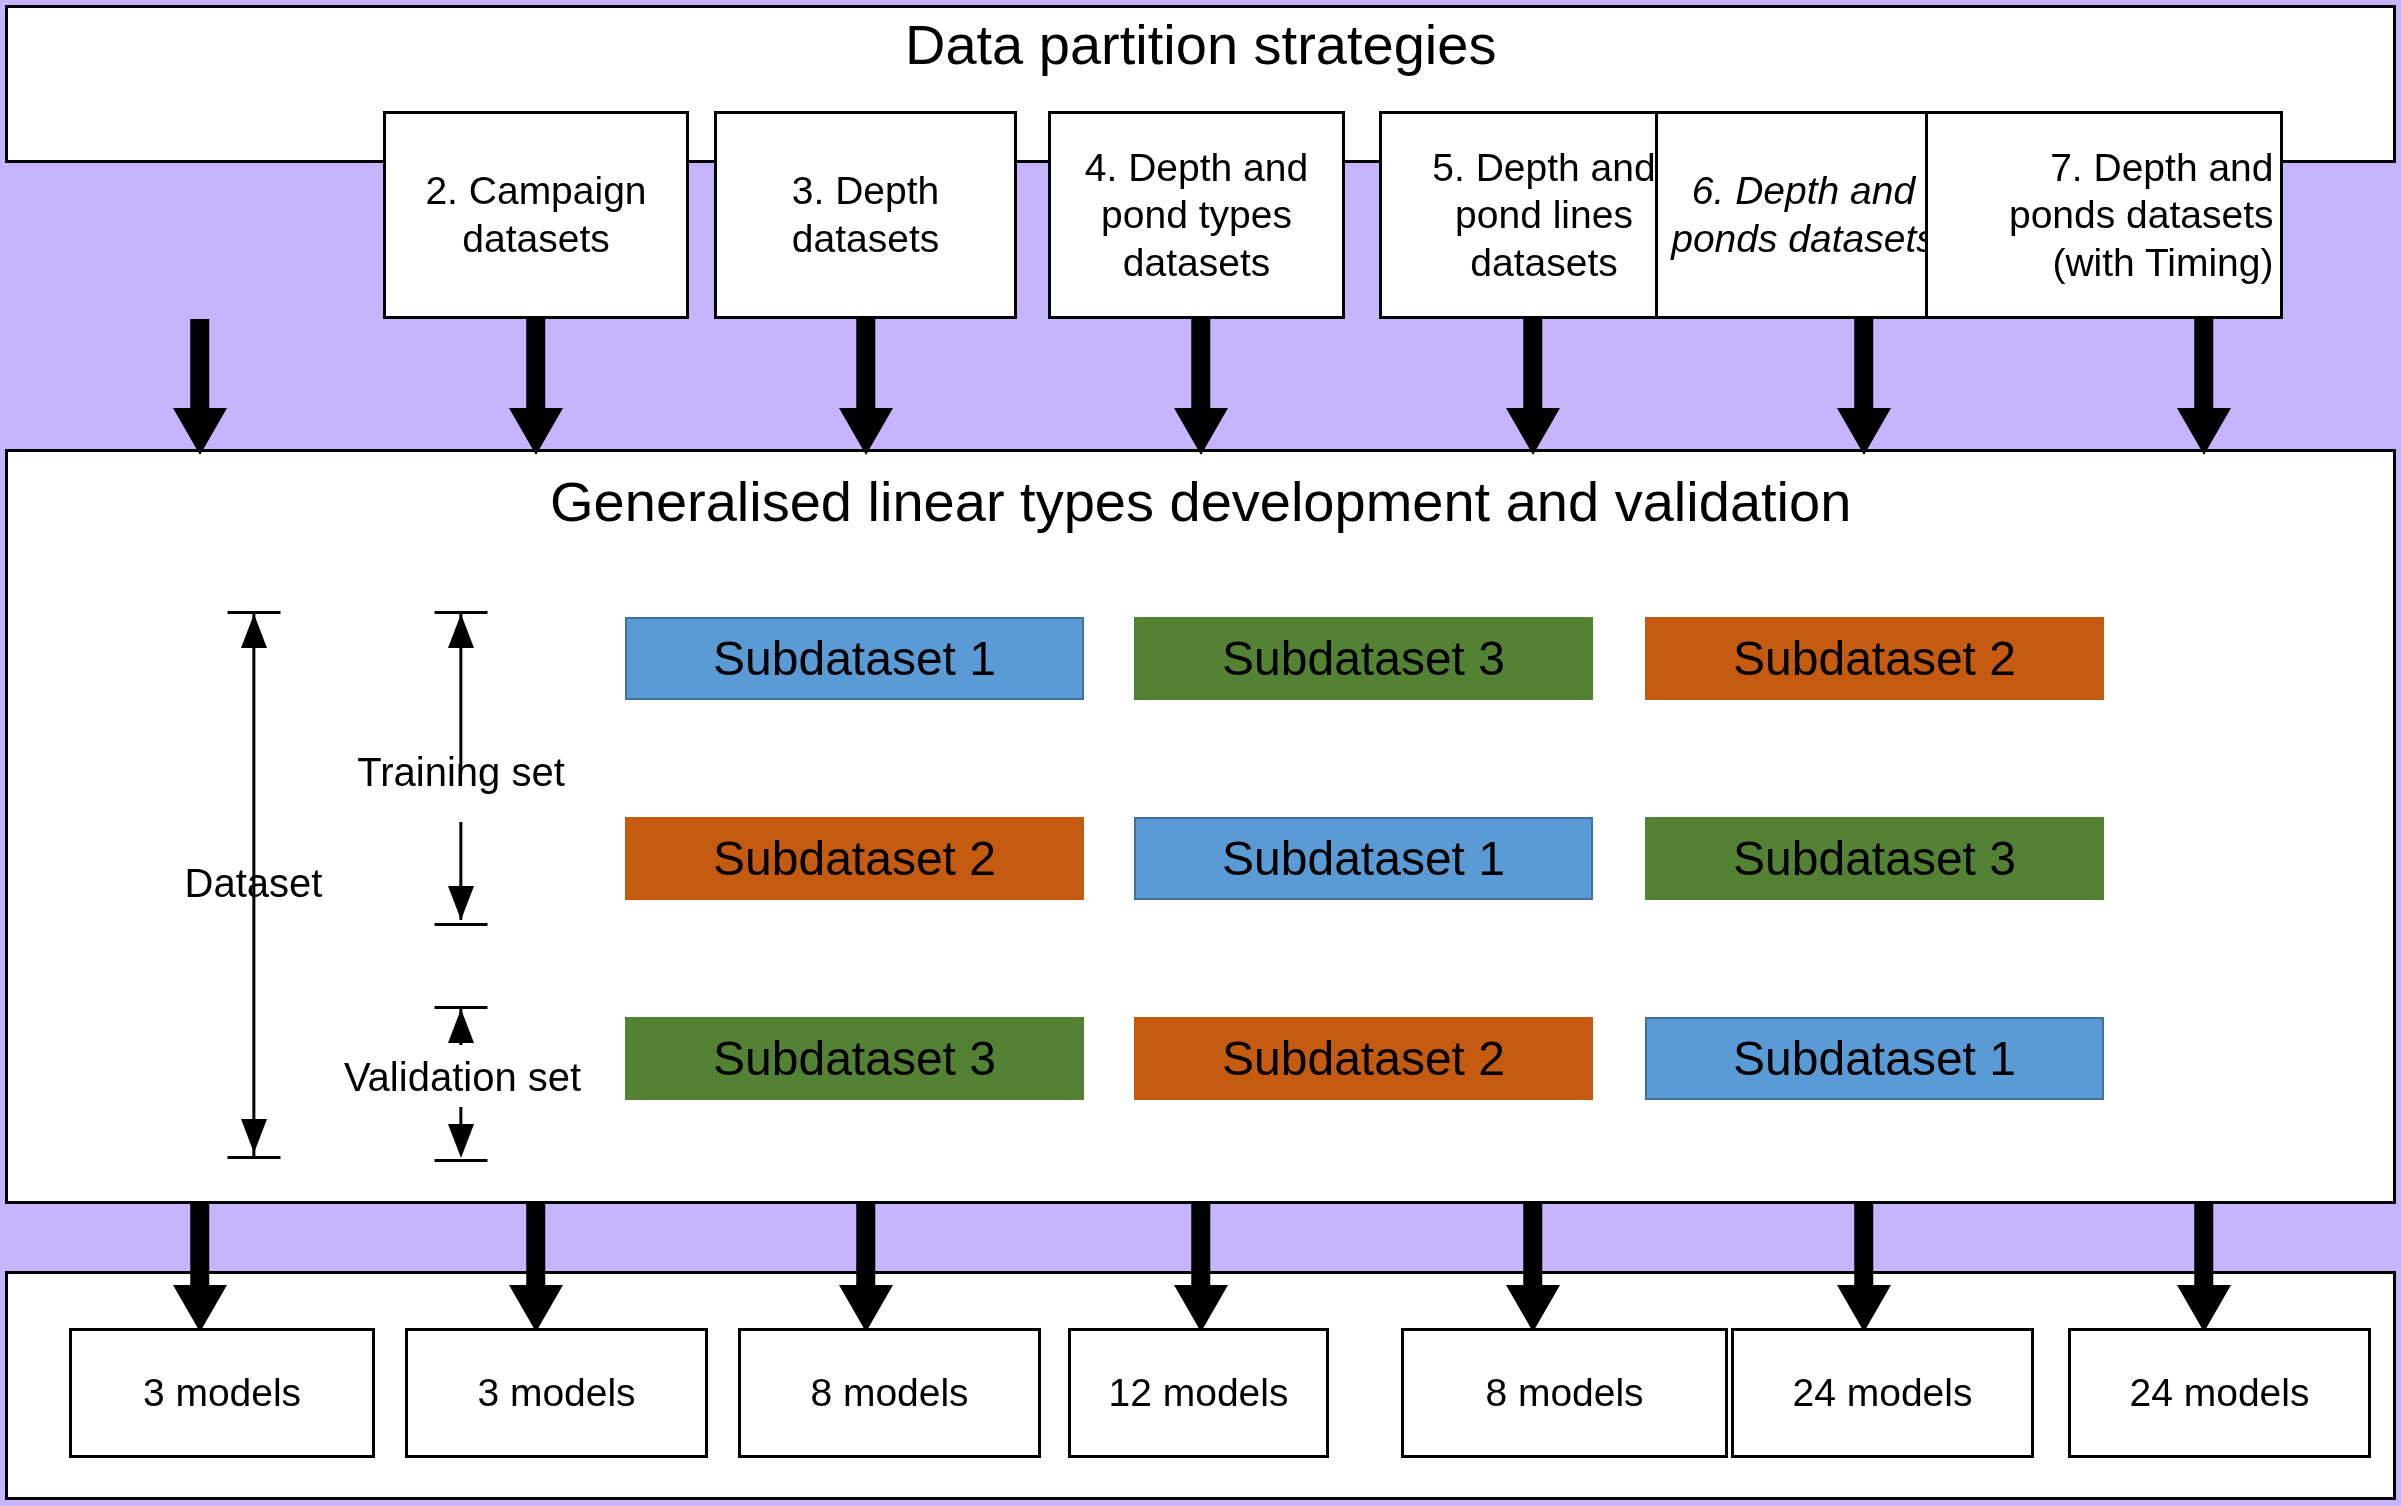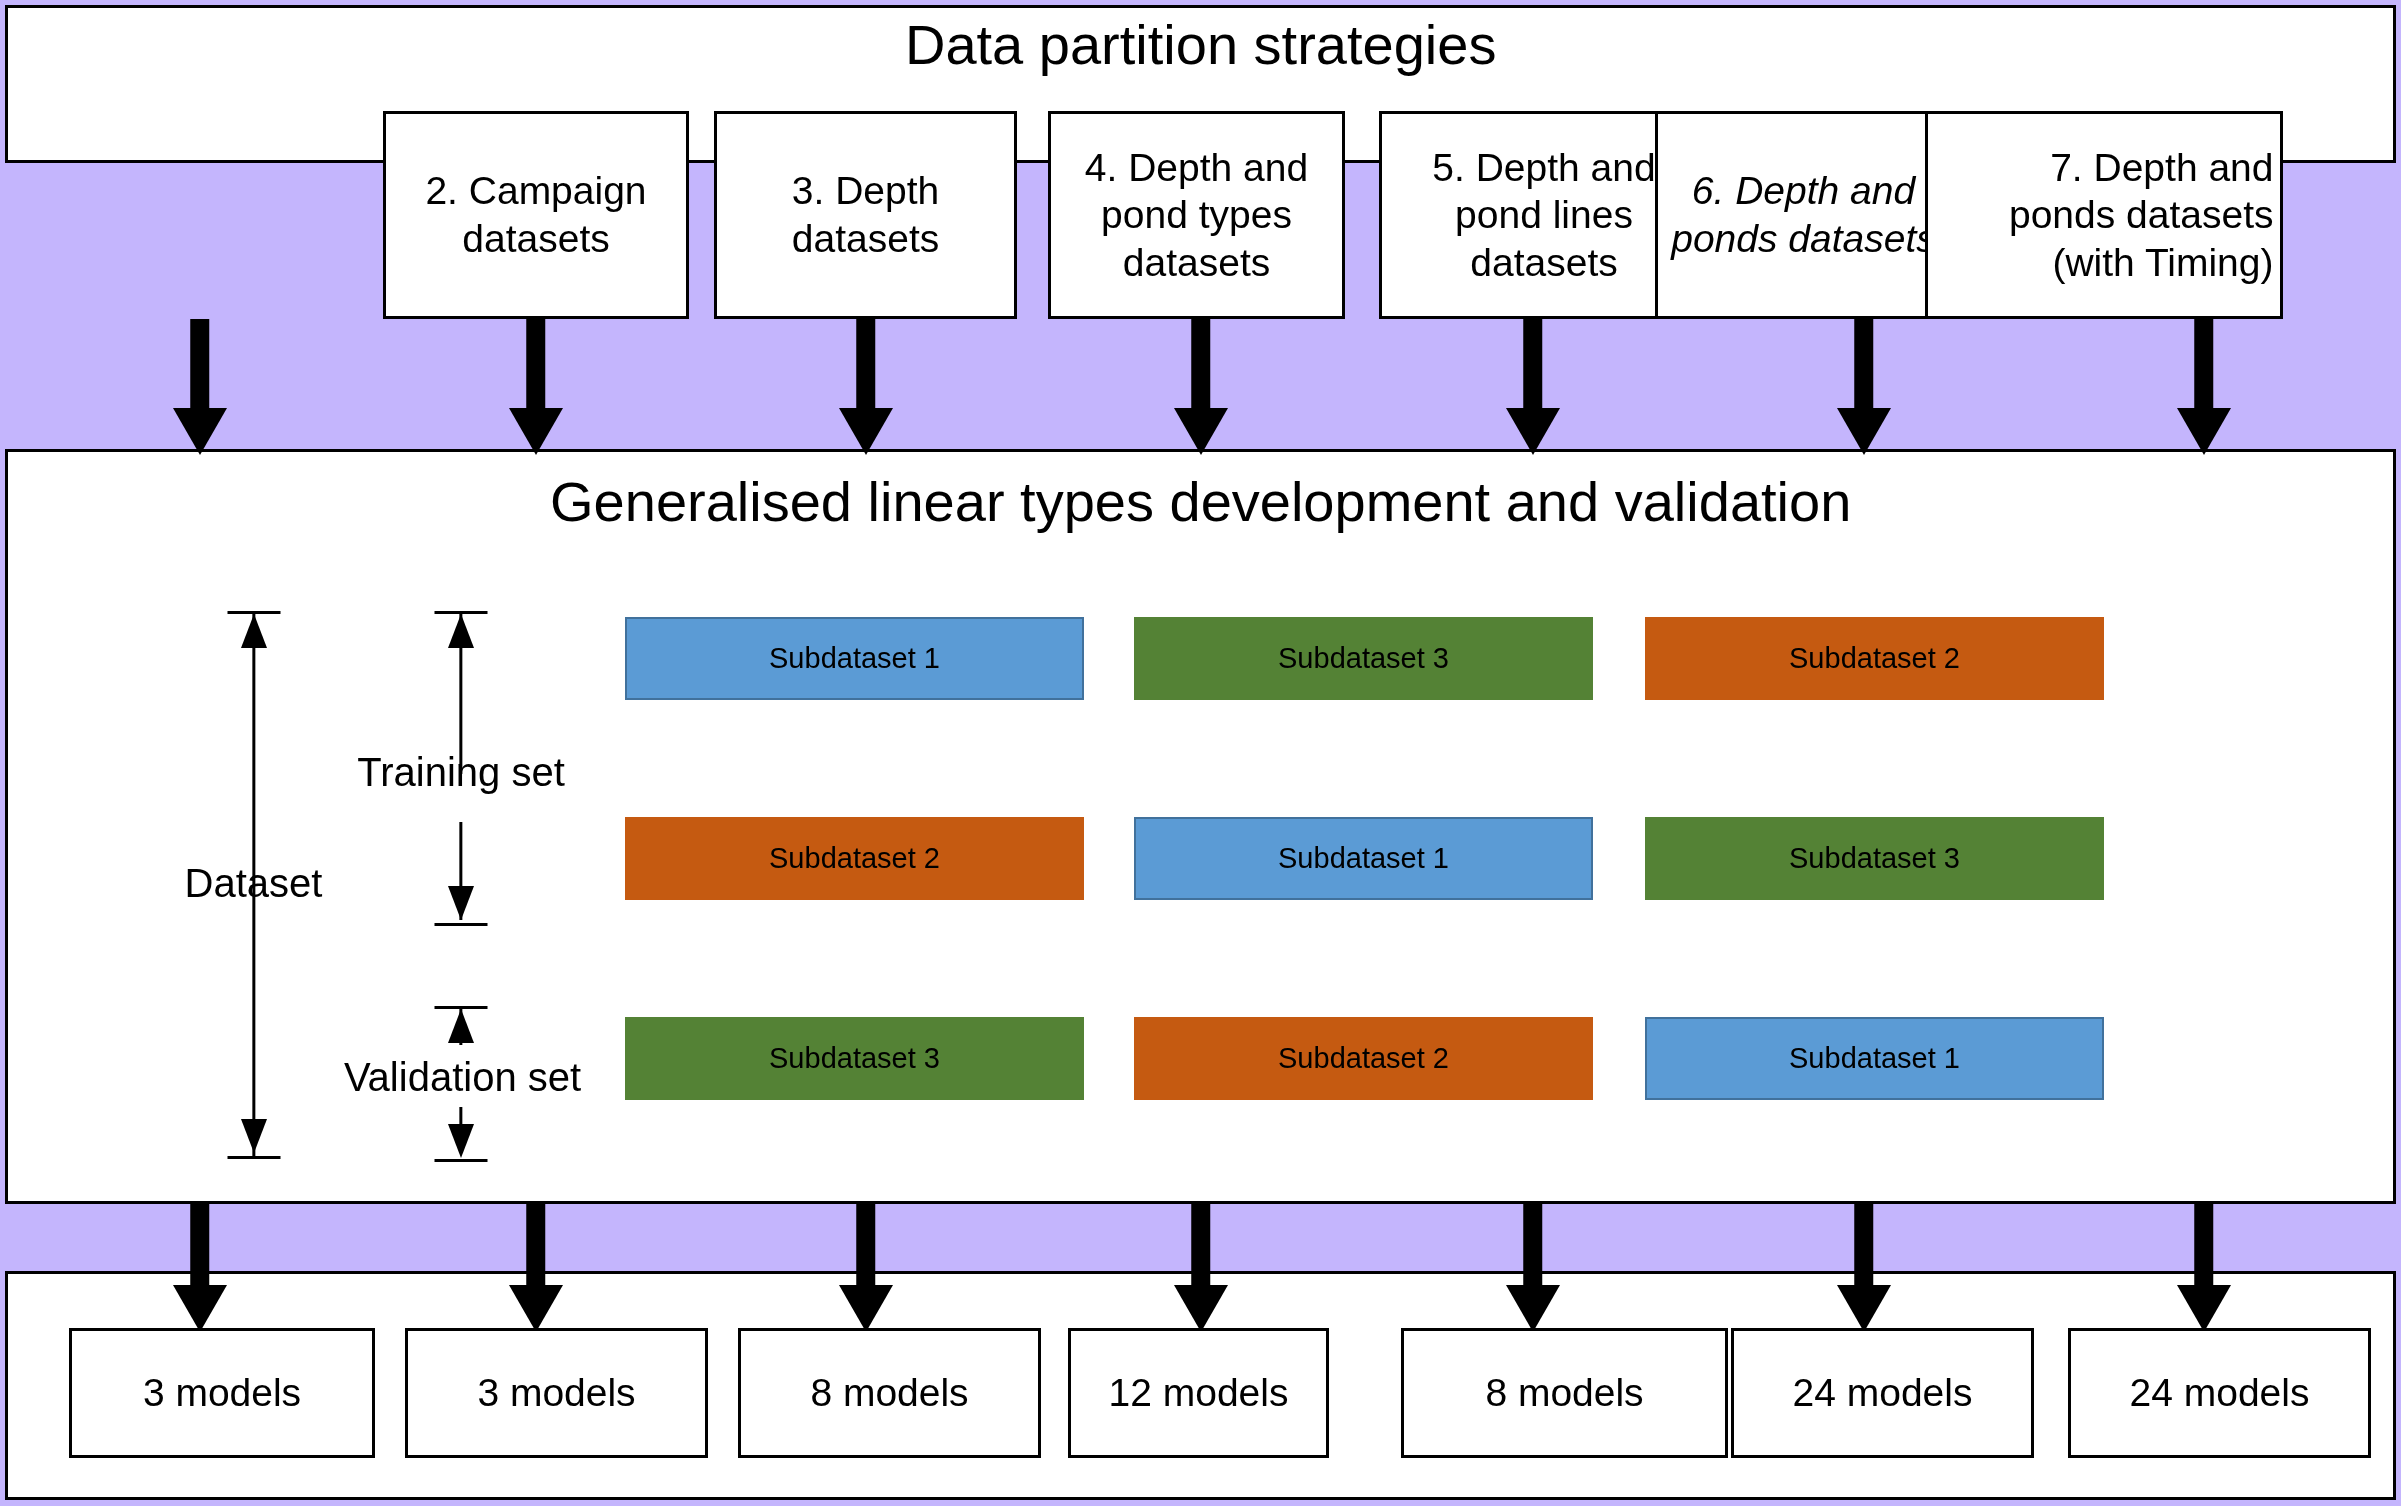--- a/index.html
+++ b/index.html
@@ -96,21 +96,21 @@
     border-top:47px solid #000;
   }
 
   
   .cblock{
     position:absolute;
     box-sizing:border-box;
     display:flex;
     align-items:center;
     justify-content:center;
-    font-size:29px;
+    font-size:48px;
     color:#000;
     z-index:3;
   }
 
   
   .dim{ position:absolute; z-index:3; }
   .dim .cap{
     position:absolute;
     left:50%;
     transform:translateX(-50%);

